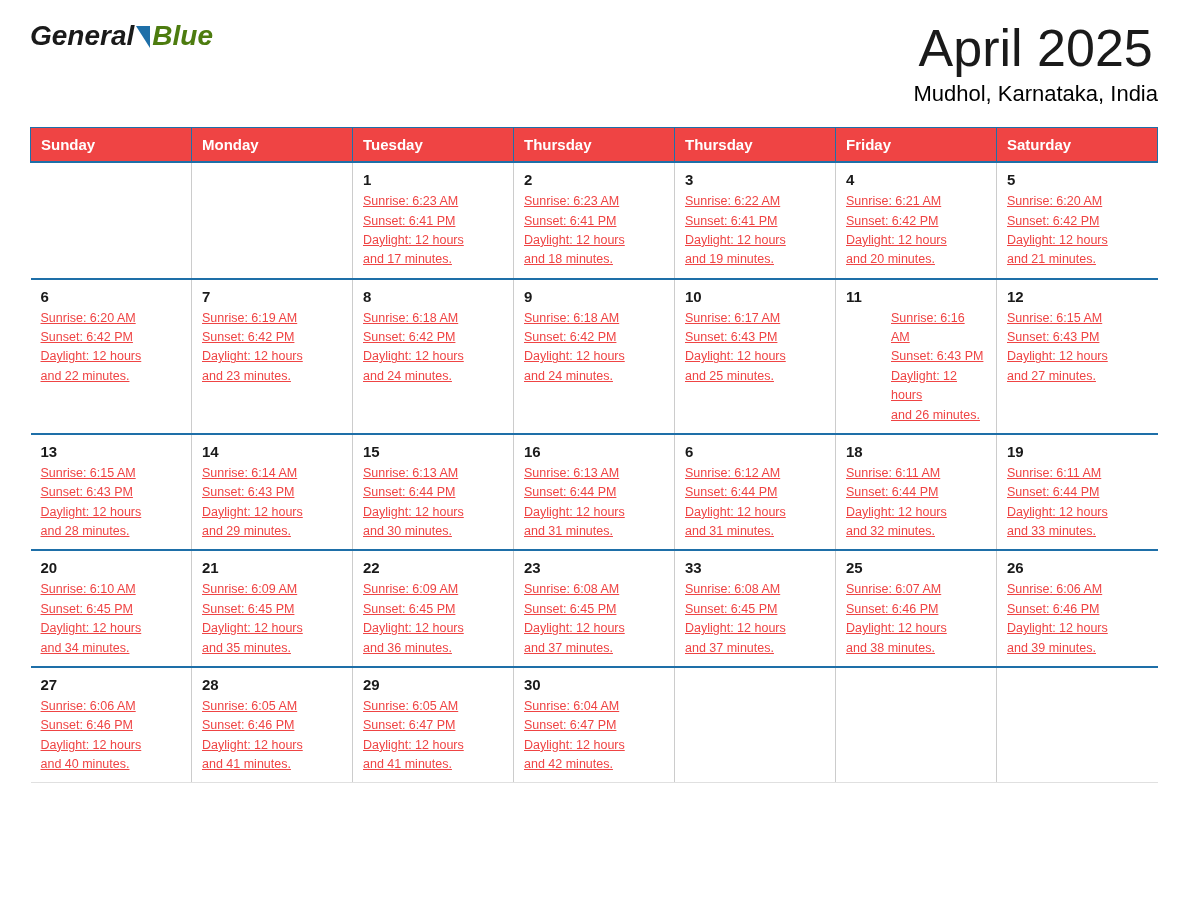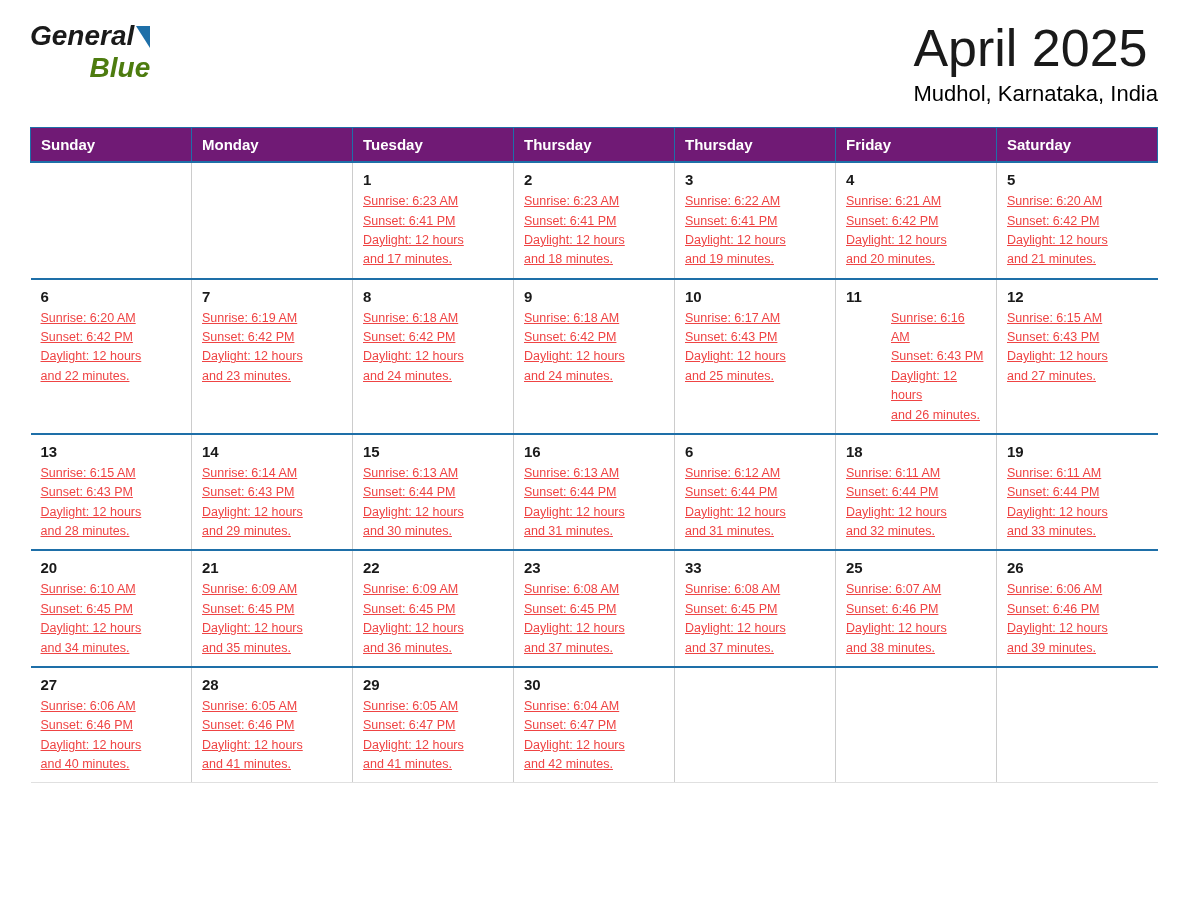--- a/index.html
+++ b/index.html
@@ -11,22 +11,22 @@
       padding: 20px 30px;
     }
     .header {
       display: flex;
       justify-content: space-between;
       align-items: flex-start;
       margin-bottom: 20px;
     }
     .logo {
       display: flex;
-      flex-direction: column;
-      align-items: flex-end;
+      flex-direction: row;
+      align-items: center;
     }
     .logo-top {
       display: flex;
       align-items: center;
     }
     .logo-general {
       font-size: 28px;
       font-weight: bold;
       color: #1a1a1a;
       font-style: italic;
@@ -41,41 +41,41 @@
       margin-top: 2px;
     }
     .logo-blue {
       font-size: 28px;
       font-weight: bold;
       color: #4d7c0f;
       font-style: italic;
       margin-left: 2px;
     }
     .title-block {
-      text-align: left;
+      text-align: center;
     }
     .title-block h1 {
       font-size: 52px;
       font-weight: 400;
       color: #1a1a1a;
       line-height: 1.1;
     }
     .title-block h2 {
       font-size: 22px;
       font-weight: 400;
       color: #000000;
       margin-top: 4px;
     }
     table {
       width: 100%;
       border-collapse: collapse;
       table-layout: fixed;
     }
     thead tr {
-      background: #701a75;
+      background: #ef4444;
     }
     thead th {
       color: #fff;
       font-size: 15px;
       font-weight: 600;
       padding: 8px 10px;
       text-align: left;
       border: 1px solid #1e6fa8;
     }
     tbody tr {

